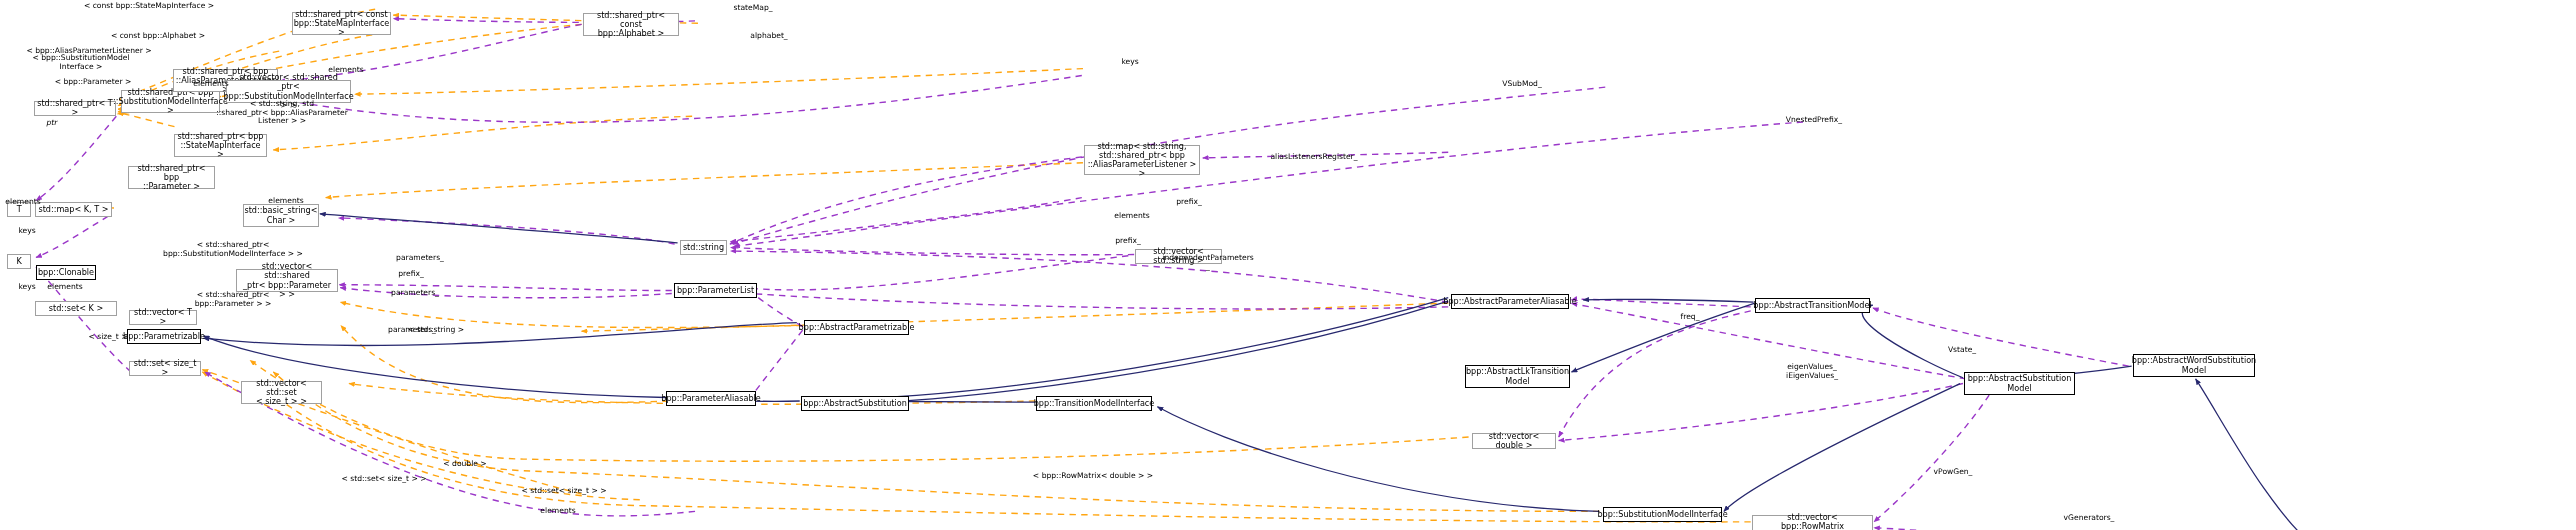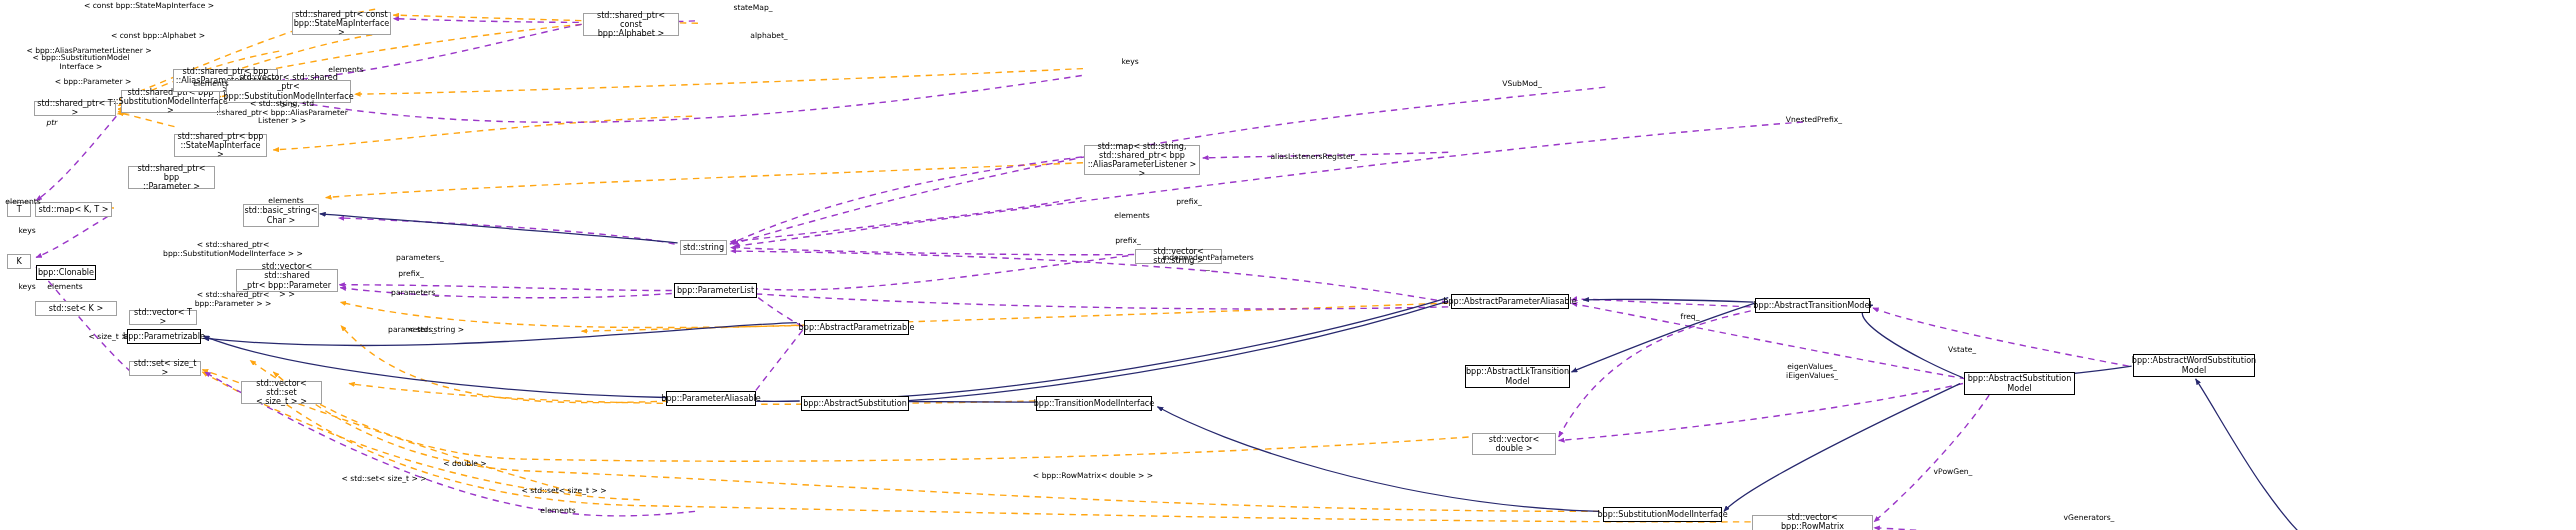--- a/index.html
+++ b/index.html
@@ -178,21 +178,21 @@
       <div class="node cls" style="left: 801px; top: 396px; width: 108px; height: 14.5px;">bpp::AbstractSubstitution</div>
       <div class="node cls" style="left: 1036px; top: 396px; width: 116px; height: 14.5px;">bpp::TransitionModelInterface</div>
       <div class="node tmpl" style="left: 1084px; top: 145px; width: 116px; height: 30px;">std::map&lt; std::string,
  std::shared_ptr&lt; bpp
 ::AliasParameterListener &gt; &gt;</div>
       <div class="node tmpl" style="left: 1135px; top: 249px; width: 87px; height: 14.5px;">std::vector&lt; std::string &gt;</div>
       <div class="node cls" style="left: 1451px; top: 294px; width: 118px; height: 14.5px;">bpp::AbstractParameterAliasable</div>
       <div class="node cls" style="left: 1755px; top: 298px; width: 115px; height: 14.5px; text-align: right;">bpp::AbstractTransitionModel</div>
       <div class="node cls" style="left: 1465px; top: 365px; width: 105px; height: 23px;">bpp::AbstractLkTransition
 Model</div>
-      <div class="node tmpl" style="left: 1472px; top: 433px; width: 84px; height: 22px;">std::vector&lt; double &gt;</div>
+      <div class="node tmpl" style="left: 1472px; top: 433px; width: 84px; height: 16px;">std::vector&lt; double &gt;</div>
       <div class="node cls" style="left: 1603px; top: 507px; width: 119px; height: 14.5px;">bpp::SubstitutionModelInterface</div>
       <div class="node cls" style="left: 1964px; top: 372px; width: 111px; height: 23px;">bpp::AbstractSubstitution
 Model</div>
       <div class="node tmpl" style="left: 1752px; top: 515px; width: 121px; height: 23px;">std::vector&lt; bpp::RowMatrix
 &lt; double &gt; &gt;</div>
       <div class="node cls" style="left: 2133px; top: 354px; width: 122px; height: 23px; text-align: center;">bpp::AbstractWordSubstitution
 Model</div>
     </div>
   <div id="labels">
       <div class="elabel" style="left: 149px; top: 5.8px;">&lt; const bpp::StateMapInterface &gt;</div>

